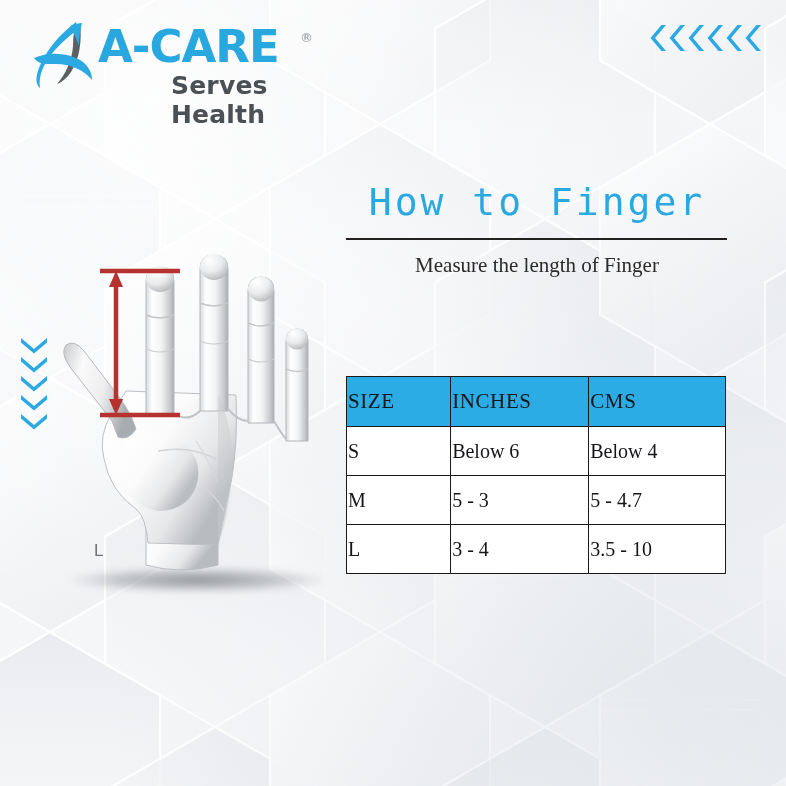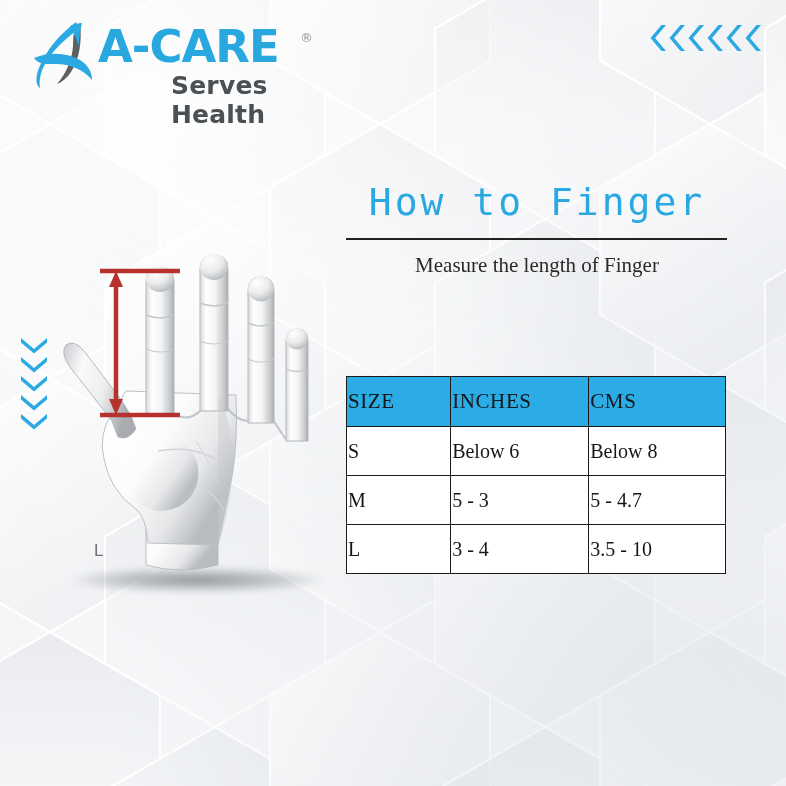--- a/index.html
+++ b/index.html
@@ -343,21 +343,21 @@
       <tr>
         <th class="col-size">SIZE</th>
         <th class="col-in">INCHES</th>
         <th class="col-cms">CMS</th>
       </tr>
     </thead>
     <tbody>
       <tr>
         <td>S</td>
         <td>Below 6</td>
-        <td>Below 8</td>
+        <td>Below 4</td>
       </tr>
       <tr>
         <td>M</td>
         <td>5 - 3</td>
         <td>5 - 4.7</td>
       </tr>
       <tr>
         <td>L</td>
         <td>3 - 4</td>
         <td>3.5 - 10</td>

